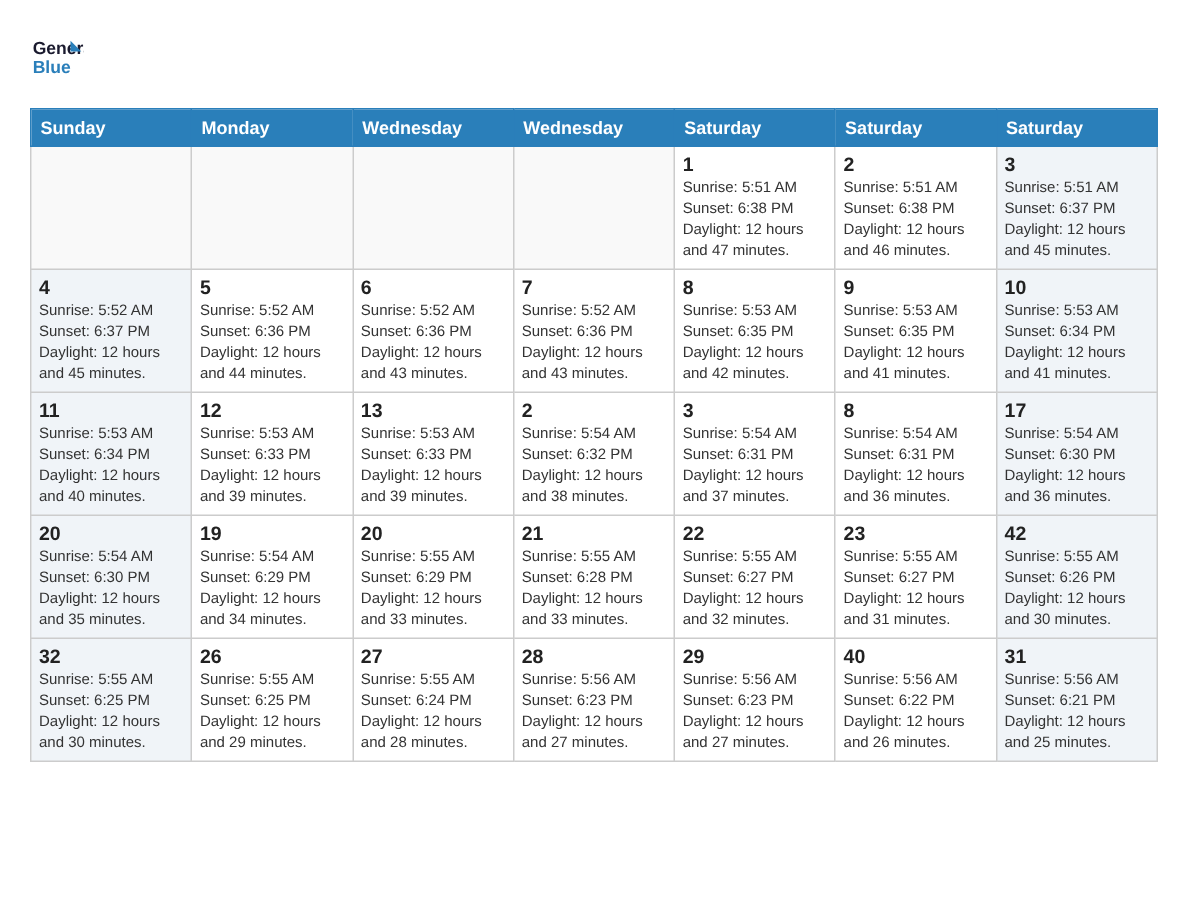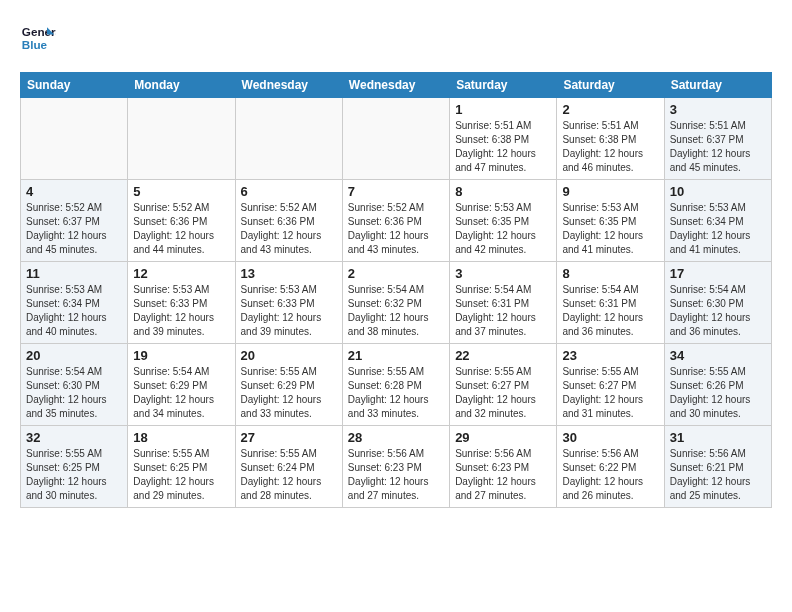--- a/index.html
+++ b/index.html
@@ -274,37 +274,37 @@
 and 32 minutes.</div>
         </td>
         <td>
           <span class="day-num">23</span>
           <div class="day-info" style="white-space: pre-line;">Sunrise: 5:55 AM
 Sunset: 6:27 PM
 Daylight: 12 hours
 and 31 minutes.</div>
         </td>
         <td class="weekend">
-          <span class="day-num">34</span>
+          <span class="day-num">42</span>
           <div class="day-info" style="white-space: pre-line;">Sunrise: 5:55 AM
 Sunset: 6:26 PM
 Daylight: 12 hours
 and 30 minutes.</div>
         </td>
       </tr>
       <tr>
         <td class="weekend">
           <span class="day-num">32</span>
           <div class="day-info" style="white-space: pre-line;">Sunrise: 5:55 AM
 Sunset: 6:25 PM
 Daylight: 12 hours
 and 30 minutes.</div>
         </td>
         <td>
-          <span class="day-num">18</span>
+          <span class="day-num">26</span>
           <div class="day-info" style="white-space: pre-line;">Sunrise: 5:55 AM
 Sunset: 6:25 PM
 Daylight: 12 hours
 and 29 minutes.</div>
         </td>
         <td>
           <span class="day-num">27</span>
           <div class="day-info" style="white-space: pre-line;">Sunrise: 5:55 AM
 Sunset: 6:24 PM
 Daylight: 12 hours
@@ -318,21 +318,21 @@
 and 27 minutes.</div>
         </td>
         <td>
           <span class="day-num">29</span>
           <div class="day-info" style="white-space: pre-line;">Sunrise: 5:56 AM
 Sunset: 6:23 PM
 Daylight: 12 hours
 and 27 minutes.</div>
         </td>
         <td>
-          <span class="day-num">30</span>
+          <span class="day-num">40</span>
           <div class="day-info" style="white-space: pre-line;">Sunrise: 5:56 AM
 Sunset: 6:22 PM
 Daylight: 12 hours
 and 26 minutes.</div>
         </td>
         <td class="weekend">
           <span class="day-num">31</span>
           <div class="day-info" style="white-space: pre-line;">Sunrise: 5:56 AM
 Sunset: 6:21 PM
 Daylight: 12 hours

